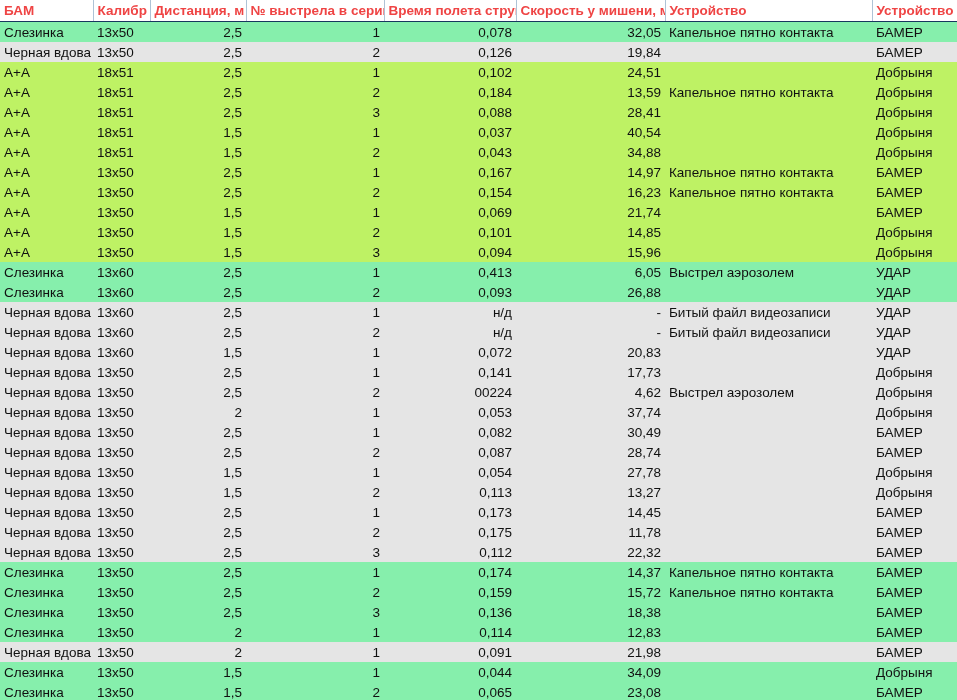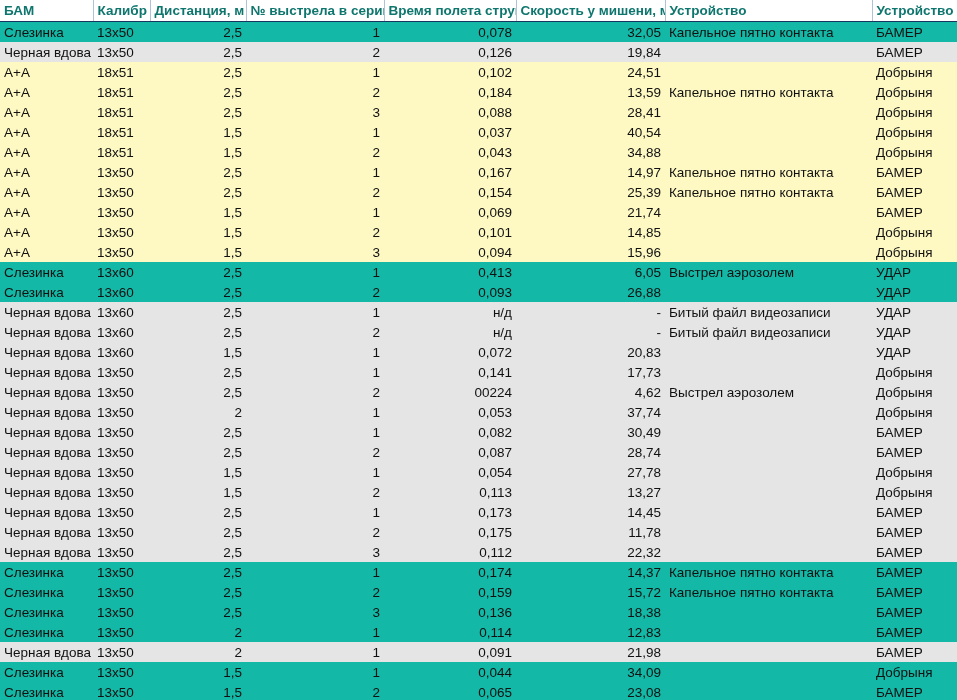--- a/index.html
+++ b/index.html
@@ -14,21 +14,21 @@
     background: #ffffff;
     font-family: "Liberation Sans", sans-serif;
   }
   table {
     border-collapse: collapse;
     table-layout: fixed;
     width: 957px;
   }
   thead th {
     background: #ffffff;
-    color: #0f766e;
+    color: #ef4444;
     font-weight: bold;
     font-size: 13.5px;
     height: 21px;
     padding: 0 4px;
     text-align: left;
     border-bottom: 1px solid #17375E;
     border-left: 1px solid #AEC3D6;
     white-space: nowrap;
     overflow: hidden;
   }
@@ -37,23 +37,23 @@
     font-size: 13.5px;
     color: #111111;
     height: 20px;
     padding: 0 4px;
     white-space: nowrap;
     overflow: hidden;
     vertical-align: middle;
   }
   .al-left  { text-align: left; }
   .al-right { text-align: right; }
-  .bg-blue   { background: #14b8a6; padding-left: 41px; }
+  .bg-blue   { background: #86efac; padding-left: 41px; }
   .bg-purple { background: #e5e5e5; }
-  .bg-orange { background: #fef9c3; }
+  .bg-orange { background: #bef264; }
 </style>
 </head>
 <body>
 
 <div id="sheet">
   <table>
     <colgroup>
         <col style="width: 93px;">
         <col style="width: 57px;">
         <col style="width: 96px;">
@@ -155,21 +155,21 @@
           <td class="al-right">14,97</td>
           <td class="al-left">Капельное пятно контакта</td>
           <td class="al-left">БАМЕР</td>
         </tr>
         <tr class="bg-orange">
           <td class="al-left">А+А</td>
           <td class="al-left">13x50</td>
           <td class="al-right">2,5</td>
           <td class="al-right">2</td>
           <td class="al-right">0,154</td>
-          <td class="al-right">25,39</td>
+          <td class="al-right">16,23</td>
           <td class="al-left">Капельное пятно контакта</td>
           <td class="al-left">БАМЕР</td>
         </tr>
         <tr class="bg-orange">
           <td class="al-left">А+А</td>
           <td class="al-left">13x50</td>
           <td class="al-right">1,5</td>
           <td class="al-right">1</td>
           <td class="al-right">0,069</td>
           <td class="al-right">21,74</td>

